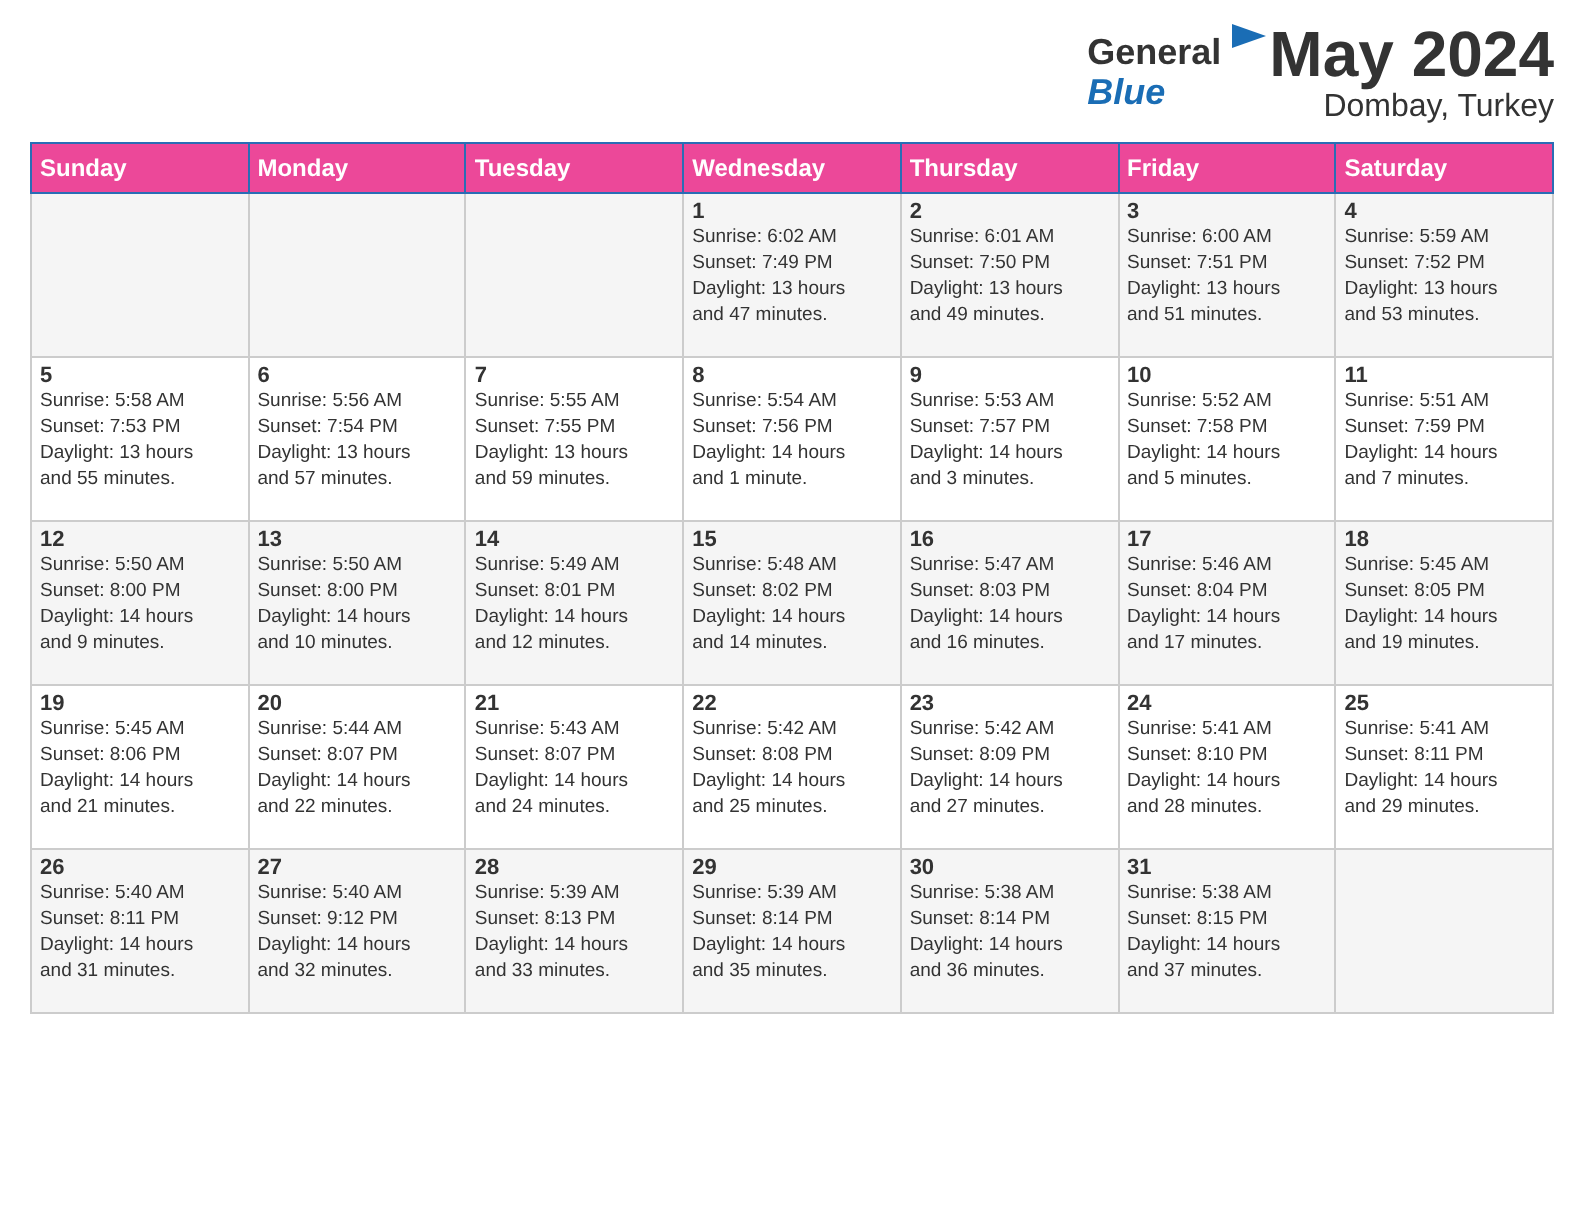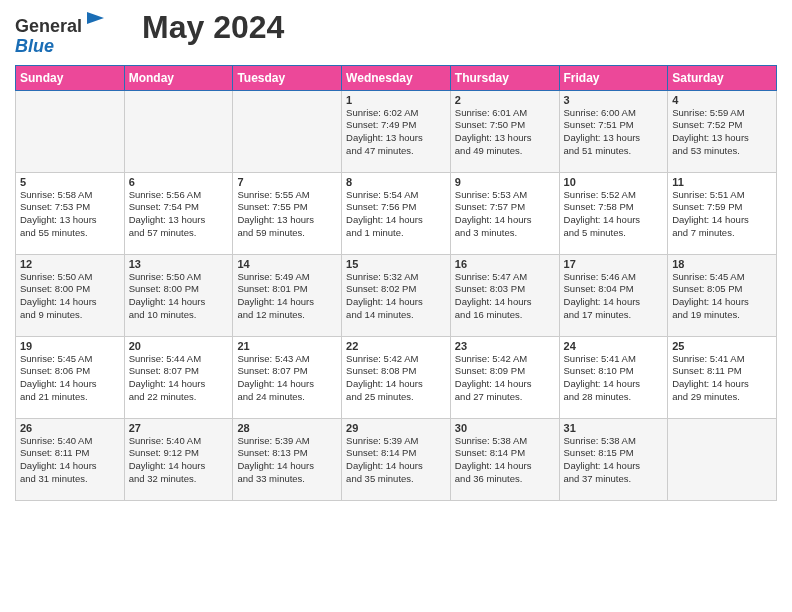--- a/index.html
+++ b/index.html
@@ -9,21 +9,21 @@
       width: 792px;
       height: 612px;
       overflow: hidden;
     }
     .container {
       width: 792px;
       padding: 10px 15px 8px 15px;
     }
     .header {
       display: flex;
-      justify-content: flex-start;
+      justify-content: flex-end;
       align-items: flex-start;
       margin-bottom: 8px;
     }
     .logo {
       display: flex;
       align-items: center;
     }
     .logo-text-general {
       font-size: 18px;
       font-weight: bold;
@@ -43,21 +43,20 @@
       margin-left: 2px;
     }
     .title-block {
       text-align: right;
     }
     .title-month {
       font-size: 32px;
       font-weight: bold;
       color: #333;
       line-height: 1.1;
-      margin-left: 36px;
     }
     .title-location {
       font-size: 16px;
       color: #333;
     }
     table {
       width: 100%;
       border-collapse: collapse;
       table-layout: fixed;
     }
@@ -106,20 +105,21 @@
               <polygon points="3,2 20,8 3,14" fill="#1a6db5"></polygon>
             </svg>
         </div>
         <div>
           <span class="logo-text-blue">Blue</span>
         </div>
       </div>
     </div>
     <div class="title-block">
       <div class="title-month">May 2024</div>
+      <div class="title-location">Dombay, Turkey</div>
     </div>
   </div>
 
   <table>
     <thead>
       <tr>
       <th>Sunday</th>
           <th>Monday</th>
           <th>Tuesday</th>
           <th>Wednesday</th>
@@ -259,21 +259,21 @@
             <div class="cell-content">
               <div>Sunrise: 5:49 AM</div>
               <div>Sunset: 8:01 PM</div>
               <div>Daylight: 14 hours</div>
               <div>and 12 minutes.</div>
             </div>
           </td>
           <td>
             <span class="day-number">15</span>
             <div class="cell-content">
-              <div>Sunrise: 5:32 AM</div>
+              <div>Sunrise: 5:48 AM</div>
               <div>Sunset: 8:02 PM</div>
               <div>Daylight: 14 hours</div>
               <div>and 14 minutes.</div>
             </div>
           </td>
           <td>
             <span class="day-number">16</span>
             <div class="cell-content">
               <div>Sunrise: 5:47 AM</div>
               <div>Sunset: 8:03 PM</div>

